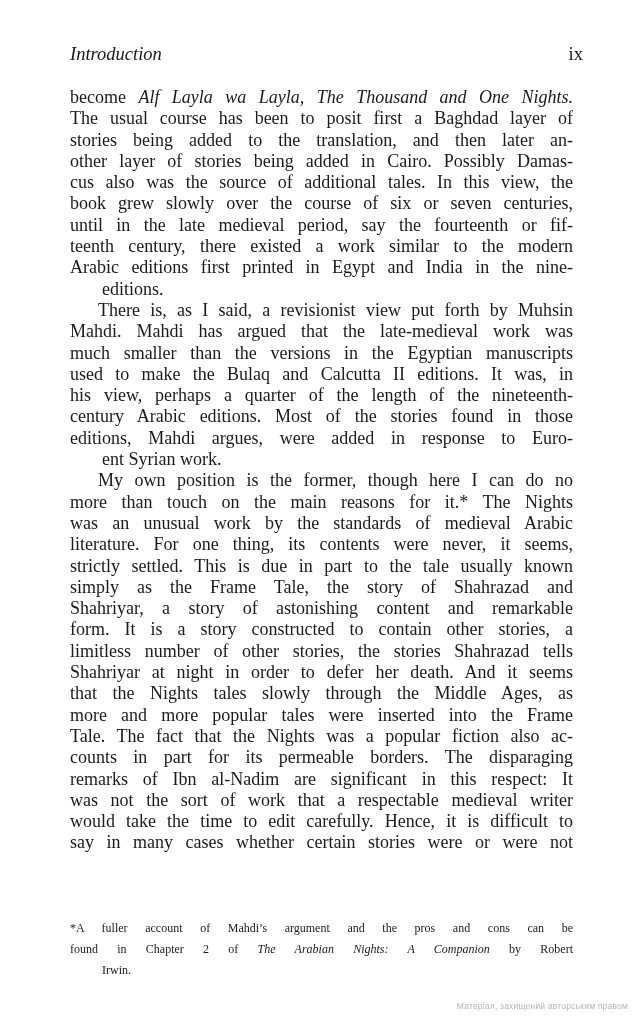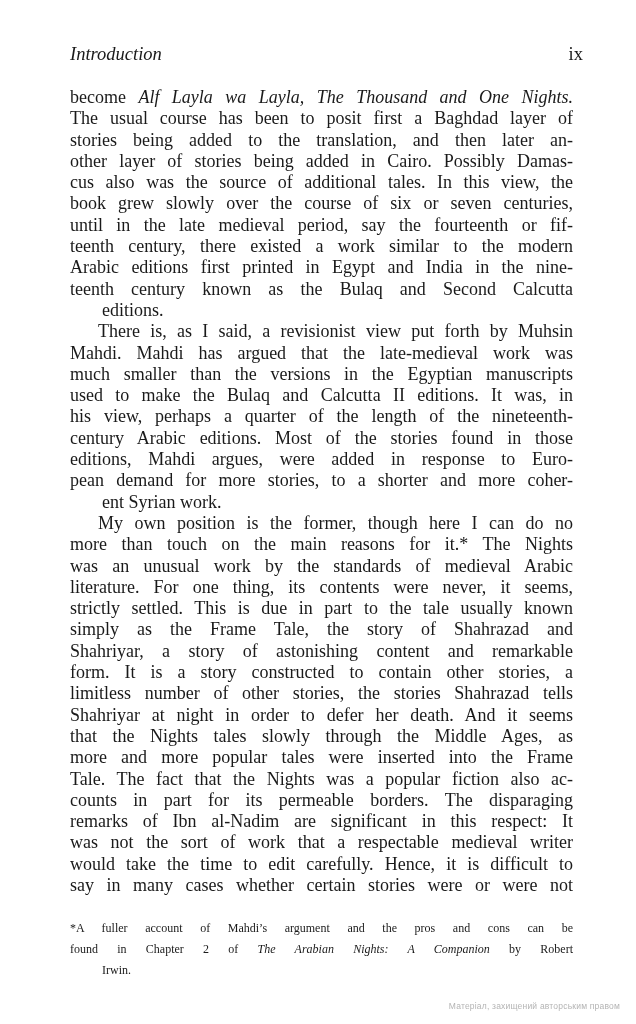--- a/index.html
+++ b/index.html
@@ -51,21 +51,21 @@
     left: 70px;
     top: 918px;
     width: 503px;
   }
   .footnote .line {
     font-size: 12px;
     line-height: 21px;
   }
   .watermark {
     position: absolute;
-    right: 16px;
+    right: 8px;
     top: 1001px;
     font-family: "Liberation Sans", sans-serif;
     font-size: 8.5px;
     color: #b4b4b4;
     letter-spacing: 0.2px;
   }
 </style>
 </head>
 <body>
 
@@ -79,32 +79,30 @@
       <div class="para">
         <div class="line"><span>become </span><i>Alf Layla wa Layla, The Thousand and One Nights.</i></div>
         <div class="line"><span>The usual course has been to posit first a Baghdad layer of</span></div>
         <div class="line"><span>stories being added to the translation, and then later an-</span></div>
         <div class="line"><span>other layer of stories being added in Cairo. Possibly Damas-</span></div>
         <div class="line"><span>cus also was the source of additional tales. In this view, the</span></div>
         <div class="line"><span>book grew slowly over the course of six or seven centuries,</span></div>
         <div class="line"><span>until in the late medieval period, say the fourteenth or fif-</span></div>
         <div class="line"><span>teenth century, there existed a work similar to the modern</span></div>
         <div class="line"><span>Arabic editions first printed in Egypt and India in the nine-</span></div>
-        <div class="line"><span>teenth century known as the Bulaq and Second Calcutta</span></div>
         <div class="line flush"><span>editions.</span></div>
       </div>
       <div class="para">
         <div class="line indent"><span>There is, as I said, a revisionist view put forth by Muhsin</span></div>
         <div class="line"><span>Mahdi. Mahdi has argued that the late-medieval work was</span></div>
         <div class="line"><span>much smaller than the versions in the Egyptian manuscripts</span></div>
         <div class="line"><span>used to make the Bulaq and Calcutta II editions. It was, in</span></div>
         <div class="line"><span>his view, perhaps a quarter of the length of the nineteenth-</span></div>
         <div class="line"><span>century Arabic editions. Most of the stories found in those</span></div>
         <div class="line"><span>editions, Mahdi argues, were added in response to Euro-</span></div>
-        <div class="line"><span>pean demand for more stories, to a shorter and more coher-</span></div>
         <div class="line flush"><span>ent Syrian work.</span></div>
       </div>
       <div class="para">
         <div class="line indent"><span>My own position is the former, though here I can do no</span></div>
         <div class="line"><span>more than touch on the main reasons for it.* The Nights</span></div>
         <div class="line"><span>was an unusual work by the standards of medieval Arabic</span></div>
         <div class="line"><span>literature. For one thing, its contents were never, it seems,</span></div>
         <div class="line"><span>strictly settled. This is due in part to the tale usually known</span></div>
         <div class="line"><span>simply as the Frame Tale, the story of Shahrazad and</span></div>
         <div class="line"><span>Shahriyar, a story of astonishing content and remarkable</span></div>

